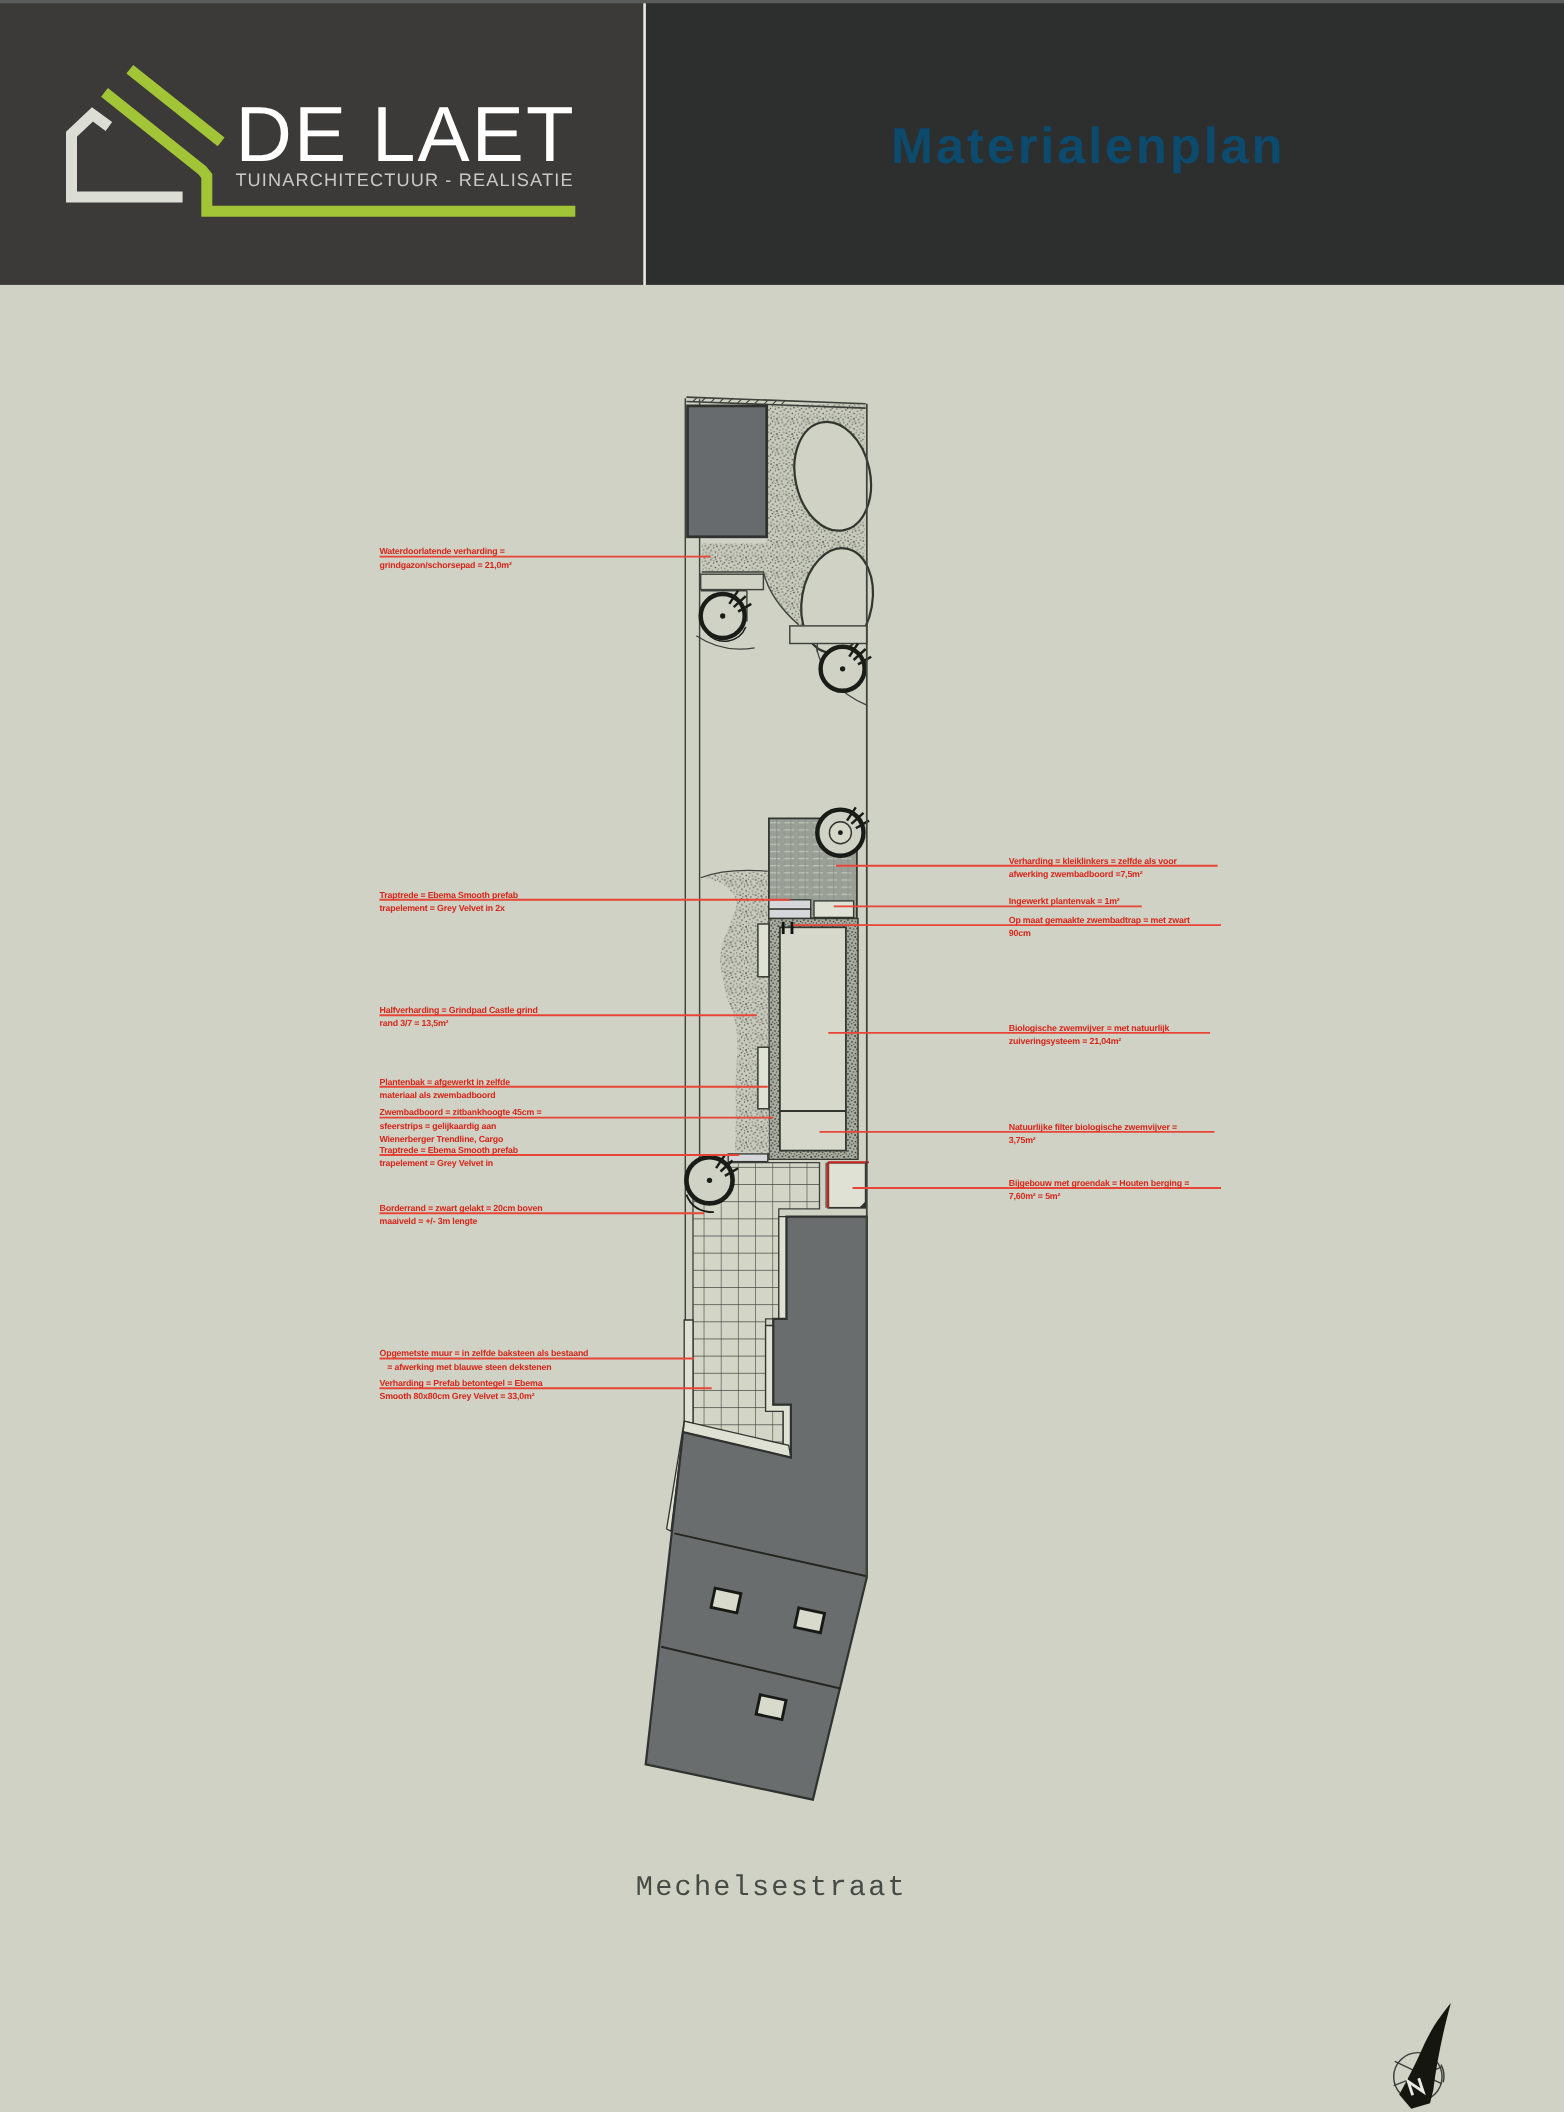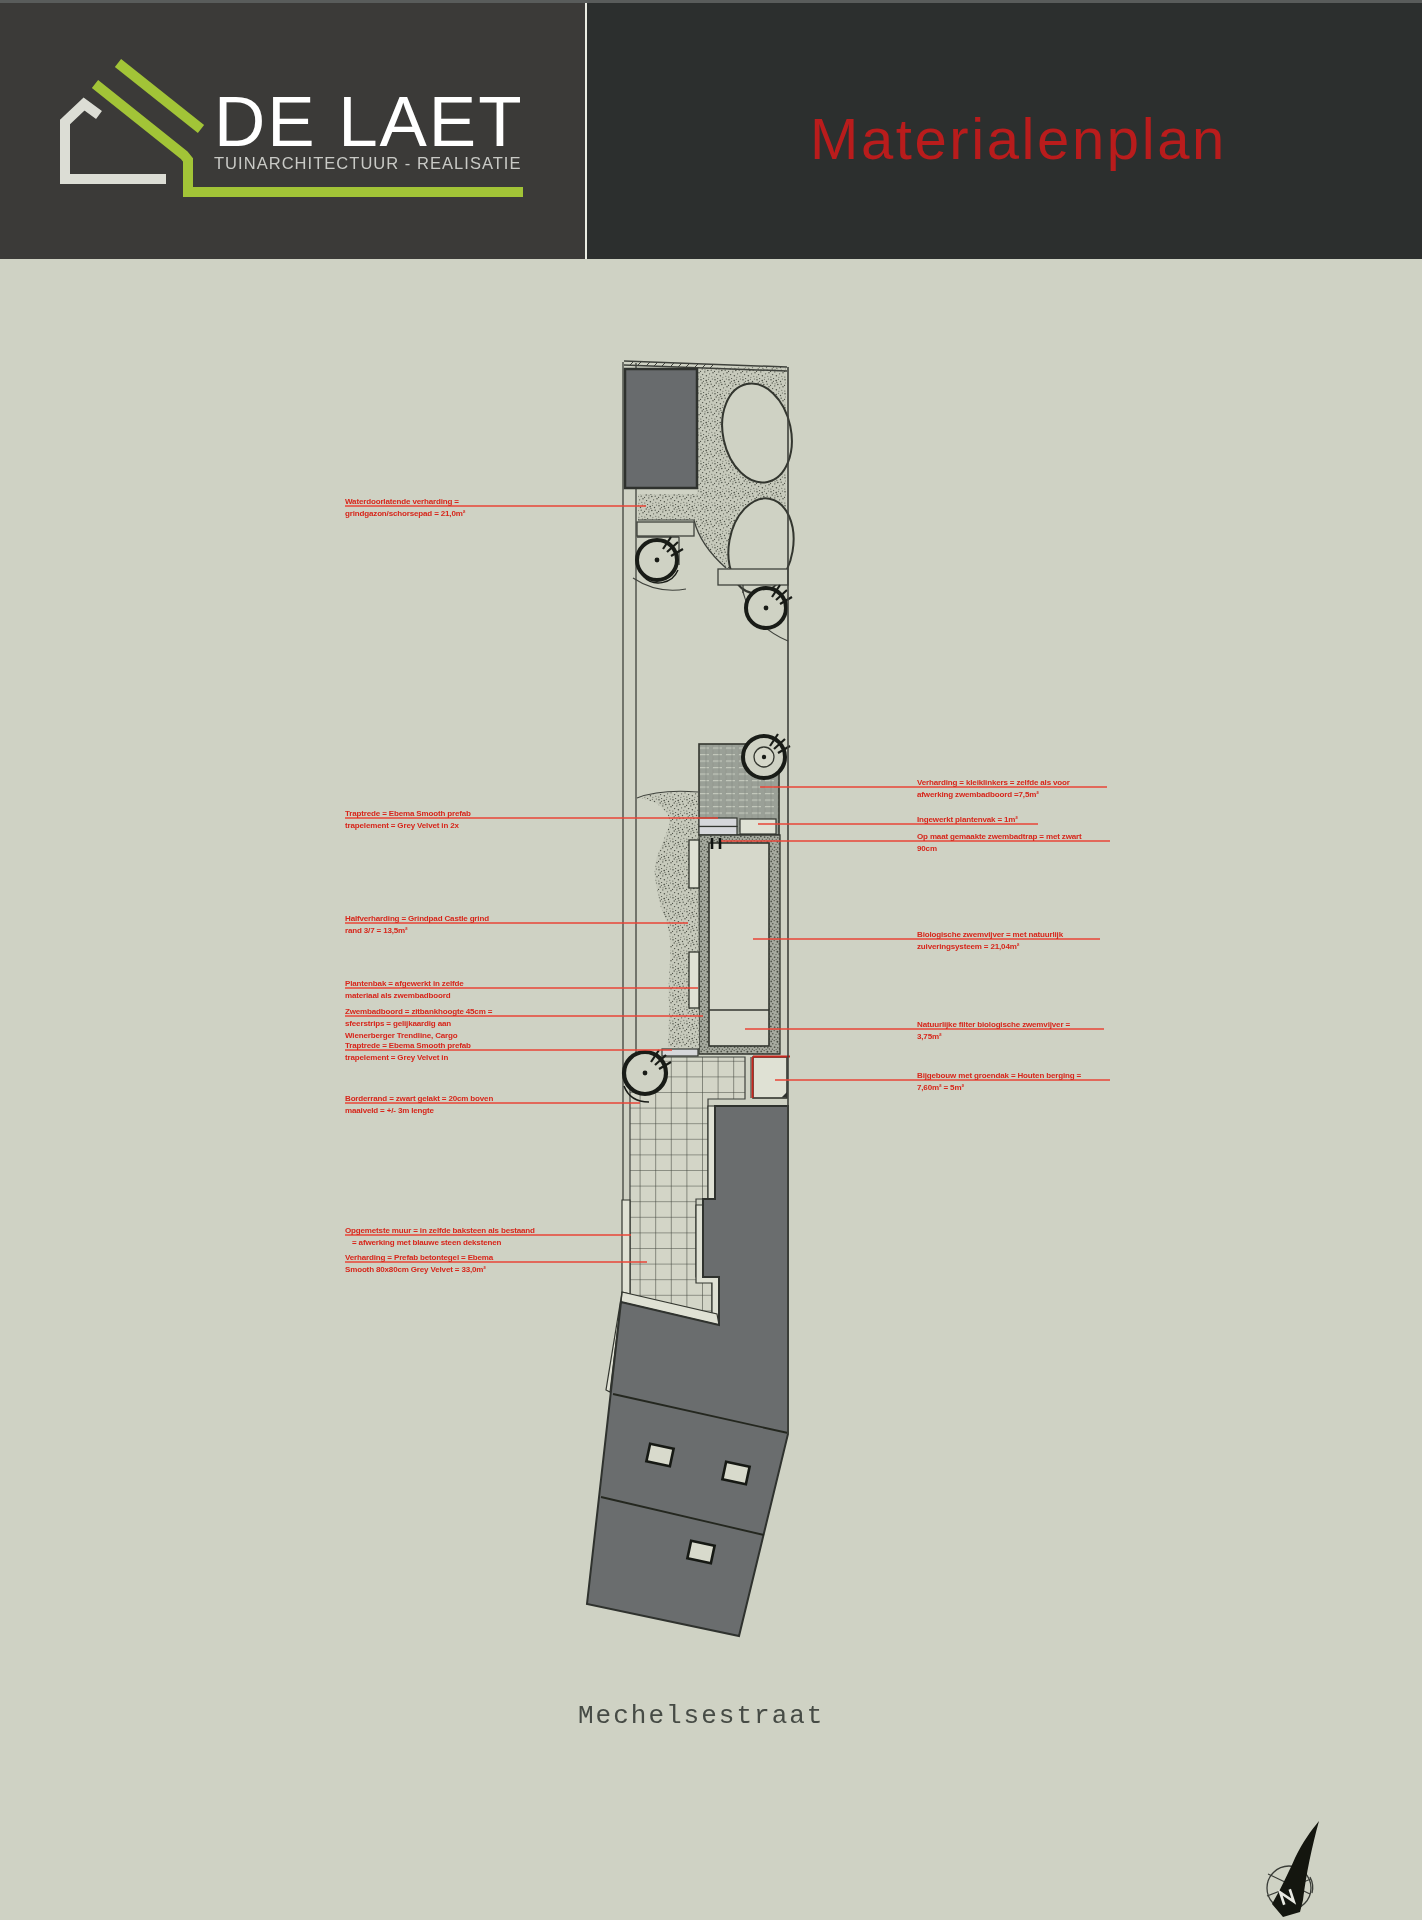--- a/index.html
+++ b/index.html
@@ -1,21 +1,21 @@
 <!DOCTYPE html>
 <html><head>
 <meta charset="utf-8">
 <style>
 html,body{margin:0;padding:0;width:1422px;height:1920px;background:#cfd2c4;overflow:hidden;font-family:"Liberation Sans",sans-serif}
 #page{position:relative;width:1422px;height:1920px}
 .hdrL{position:absolute;left:0;top:0;width:585px;height:259px;background:#3b3a38}
 .hdrR{position:absolute;left:587px;top:0;right:0;height:259px;background:#2c2f2e}
 .hdrSep{position:absolute;left:585px;top:0;width:2px;height:259px;background:#e9ebe2}
 .hdrTop{position:absolute;left:0;top:0;width:1422px;height:3px;background:#595c5b}
-.title{position:absolute;left:810px;top:105px;color:#b91c1c;font-size:58px;font-weight:normal;letter-spacing:2.6px}
+.title{position:absolute;left:810px;top:105px;color:#0c4a6e;font-size:46px;font-weight:bold;letter-spacing:2.6px}
 #plansvg{position:absolute;left:0;top:0}
 </style>
 </head>
 <body>
 <div id="page">
 
 <div class="hdrL"></div>
 
 <div class="hdrR"></div>
 

